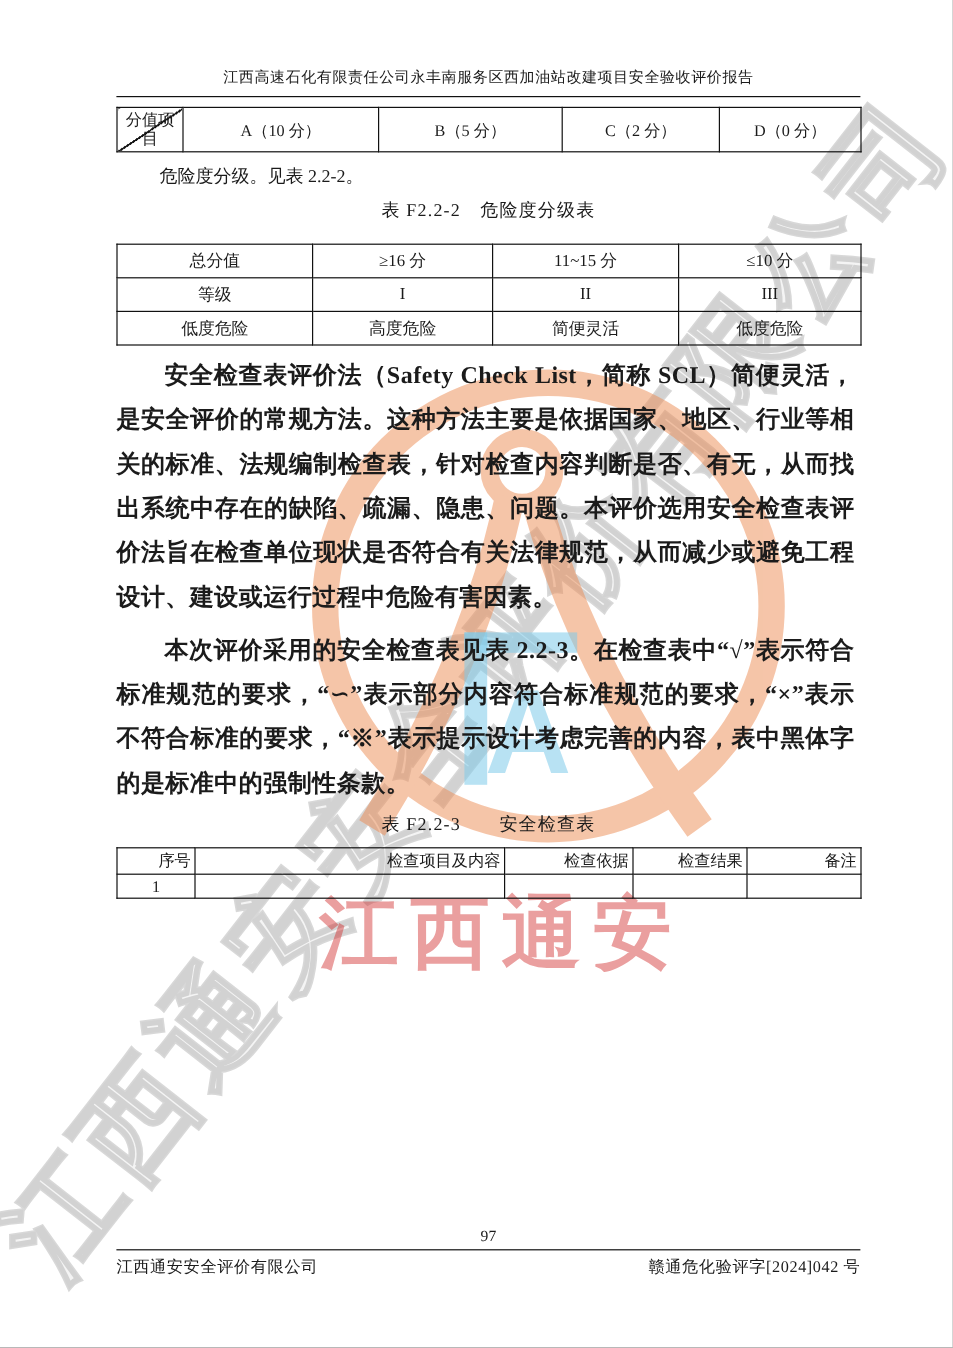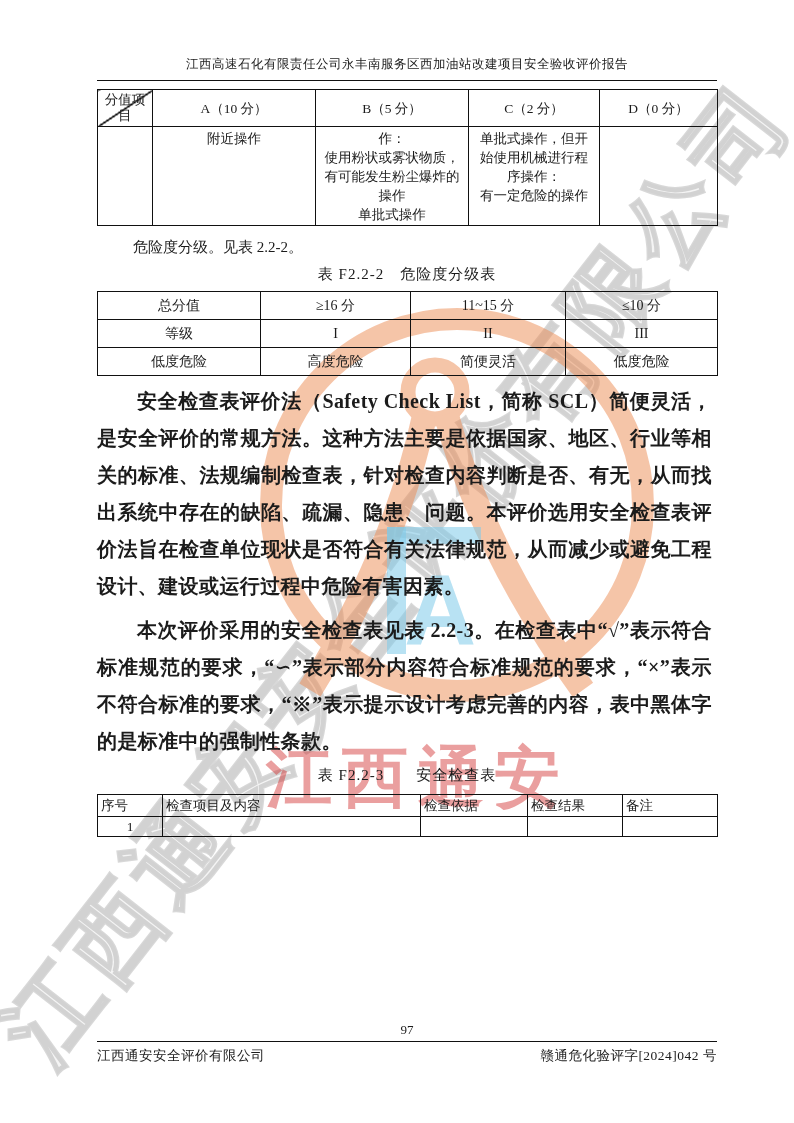--- a/index.html
+++ b/index.html
@@ -51,33 +51,33 @@
   .t1 .head td{height:36px;text-align:center;}
   .t1 .body td{height:94px;vertical-align:top;text-align:center;padding-top:2px;}
   .corner{
     position:relative;text-align:center;line-height:16px;padding:2px 1px;
     background:linear-gradient(to bottom right,
       transparent calc(50% - 0.8px),#111 calc(50% - 0.8px),
       #111 calc(50% + 0.8px),transparent calc(50% + 0.8px));
   }
   .note{margin:9px 0 0 0;font-size:15px;text-indent:2.4em;line-height:24px;}
   .caption{margin-top:6px;text-align:center;font-size:15px;font-weight:400;letter-spacing:1px;}
-  .t2{margin-top:7px;font-size:14px;}
+  .t2{margin-top:18px;font-size:14px;}
   .t2 td{height:28px;text-align:center;}
   .sec-heading{
     margin:12px 0 0 0;
     font-family:"Liberation Sans","DejaVu Sans",sans-serif;
     font-weight:bold;font-size:18px;letter-spacing:1px;
   }
   .para{
     margin:7px 5px 0 0;font-size:20px;line-height:37px;
     text-indent:2em;text-align:justify;letter-spacing:0.4px;font-weight:bold;
   }
   .t3{margin-top:9px;font-size:13.5px;}
-  .t3 .head td{height:22px;text-align:left;}
+  .t3 .head td{height:22px;text-align:right;}
   .t3 .body td{height:20px;text-align:center;}
   
   .footer{position:absolute;left:97px;width:620px;bottom:58px;z-index:1;font-size:13.5px;}
   .pageno{text-align:center;font-size:13px;padding-bottom:3px;border-bottom:1.8px solid #111;}
   .footer-row{display:flex;justify-content:space-between;padding-top:5px;letter-spacing:0.5px;}
 </style>
 </head>
 <body>
 
 <div class="page">
@@ -108,38 +108,20 @@
           <col style="width:131px">
           <col style="width:118px">
         </colgroup>
       <tbody>
           <tr class="head">
         <td class="corner"><span>分值项</span><br><span>目</span></td>
         <td>A（10 分）</td>
         <td>B（5 分）</td>
         <td>C（2 分）</td>
         <td>D（0 分）</td>
-      </tr>
-      <tr class="body">
-        <td></td>
-        <td>附近操作</td>
-        <td>
-          <div>作：</div>
-          <div>使用粉状或雾状物质，</div>
-          <div>有可能发生粉尘爆炸的</div>
-          <div>操作</div>
-          <div>单批式操作</div>
-        </td>
-        <td>
-          <div>单批式操作，但开</div>
-          <div>始使用机械进行程</div>
-          <div>序操作：</div>
-          <div>有一定危险的操作</div>
-        </td>
-        <td></td>
       </tr>
     </tbody>
       </table>
 
     <p class="note">危险度分级。见表 2.2-2。</p>
 
     <div class="caption">表 F2.2-2　危险度分级表</div>
 
     <table class="t2">
       <colgroup>

